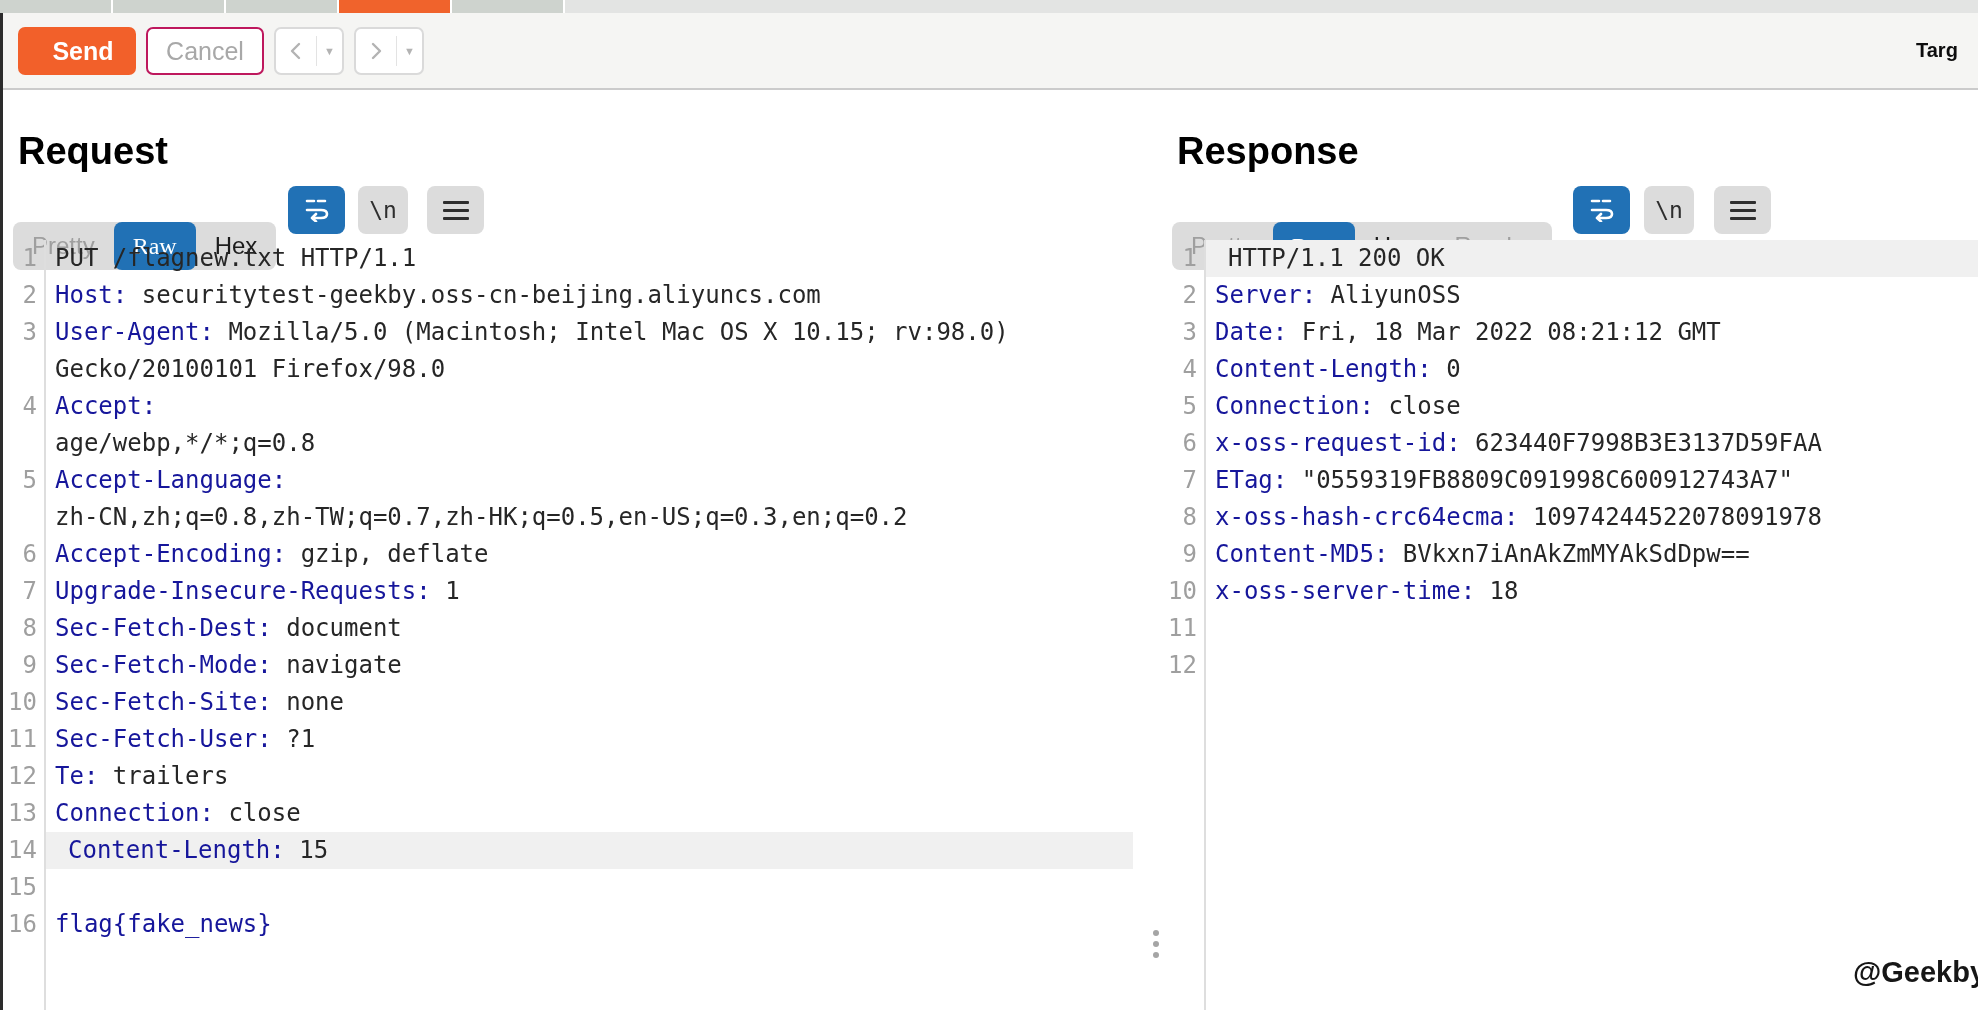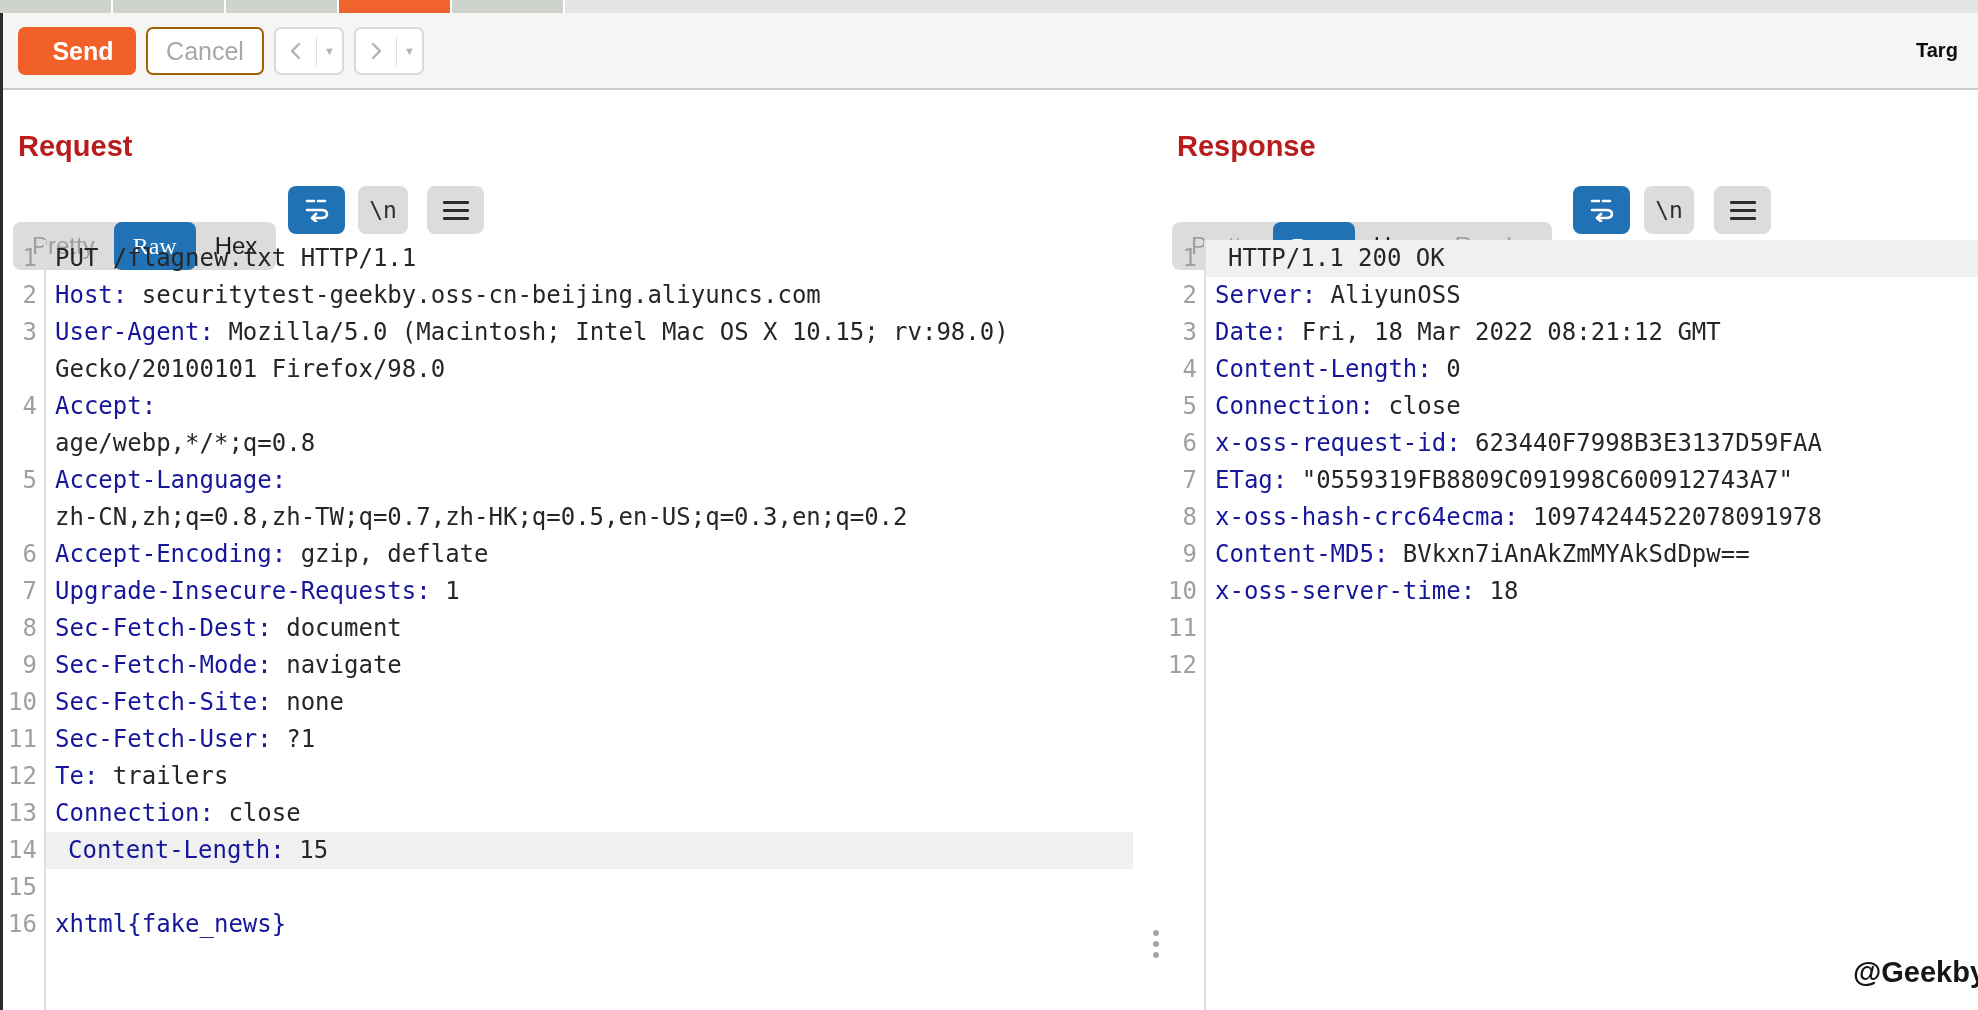--- a/index.html
+++ b/index.html
@@ -14,32 +14,32 @@
   .strip-tab.active{background:#f0632c;}
   .strip-rest{flex:1;background:#e3e4e3;}
   
   .left-edge{position:absolute;left:0;top:13px;width:3px;height:997px;background:#2c2c2c;z-index:40;}
   
   .toolbar{position:absolute;left:0;top:13px;width:1978px;height:75px;
     background:#f5f5f3;border-bottom:2px solid #cbcbcb;}
   .btn{position:absolute;top:14px;height:48px;border-radius:7px;display:flex;
     align-items:center;justify-content:center;font-size:25px;box-sizing:border-box;cursor:default;}
   .btn-send{left:18px;width:118px;background:#f2602a;color:#ffffff;font-weight:bold;padding-left:12px;}
-  .btn-cancel{left:146px;width:118px;background:#ffffff;border:2px solid #a16207;color:#a8a8a8;}
+  .btn-cancel{left:146px;width:118px;background:#ffffff;border:2px solid #be185d;color:#a8a8a8;}
   .splitbtn{position:absolute;top:14px;height:48px;background:#ffffff;border:2px solid #dadada;
     border-radius:7px;display:flex;align-items:center;box-sizing:border-box;}
   .splitbtn .seg1{width:40px;display:flex;align-items:center;justify-content:center;}
   .splitbtn .sep{width:1px;height:30px;background:#e3e3e3;}
   .splitbtn .seg2{width:25px;display:flex;align-items:center;justify-content:center;
     font-size:11px;color:#b3b3b3;}
   .split-back{left:274px;width:70px;}
   .split-fwd{left:354px;width:70px;}
   .target-label{position:absolute;left:1916px;top:26px;font-size:20px;font-weight:bold;color:#0d0d0d;white-space:nowrap;}
   
-  .panel-title{position:absolute;top:130px;font-size:29px;font-weight:bold;color:#b91c1c;}
+  .panel-title{position:absolute;top:130px;font-size:38px;font-weight:bold;color:#000000;}
   #req-title{left:18px;}
   #resp-title{left:1177px;}
   
   .tabgroup{position:absolute;top:186px;height:48px;background:#dcdcdc;border-radius:8px;
     display:flex;align-items:stretch;font-size:24px;margin-top:36px;}
   #req-tabs{left:13px;}
   #resp-tabs{left:1172px;}
   .tabseg{display:flex;align-items:center;padding:0 19px;color:#9f9f9f;border-radius:8px;}
   .tabseg.normal{color:#1d1d1d;}
   .tabseg.active{background:#2171b5;color:#ffffff;font-family:Liberation Serif, serif;}
@@ -204,21 +204,21 @@
     <div class="row hl">
       <div class="gut">14</div>
       <div class="cnt"><span class="tok-head">Content-Length:</span><span class="tok-plain"> 15</span></div>
     </div>
     <div class="row">
       <div class="gut">15</div>
       <div class="cnt"></div>
     </div>
     <div class="row">
       <div class="gut">16</div>
-      <div class="cnt"><span class="tok-head">xhtml{fake_news}</span></div>
+      <div class="cnt"><span class="tok-head">flag{fake_news}</span></div>
     </div>
   </div>
 
 <div class="splitter">
   <span class="dot"></span>
   <span class="dot"></span>
   <span class="dot"></span>
 </div>
 
 <div class="panel-title" id="resp-title">Response</div>

